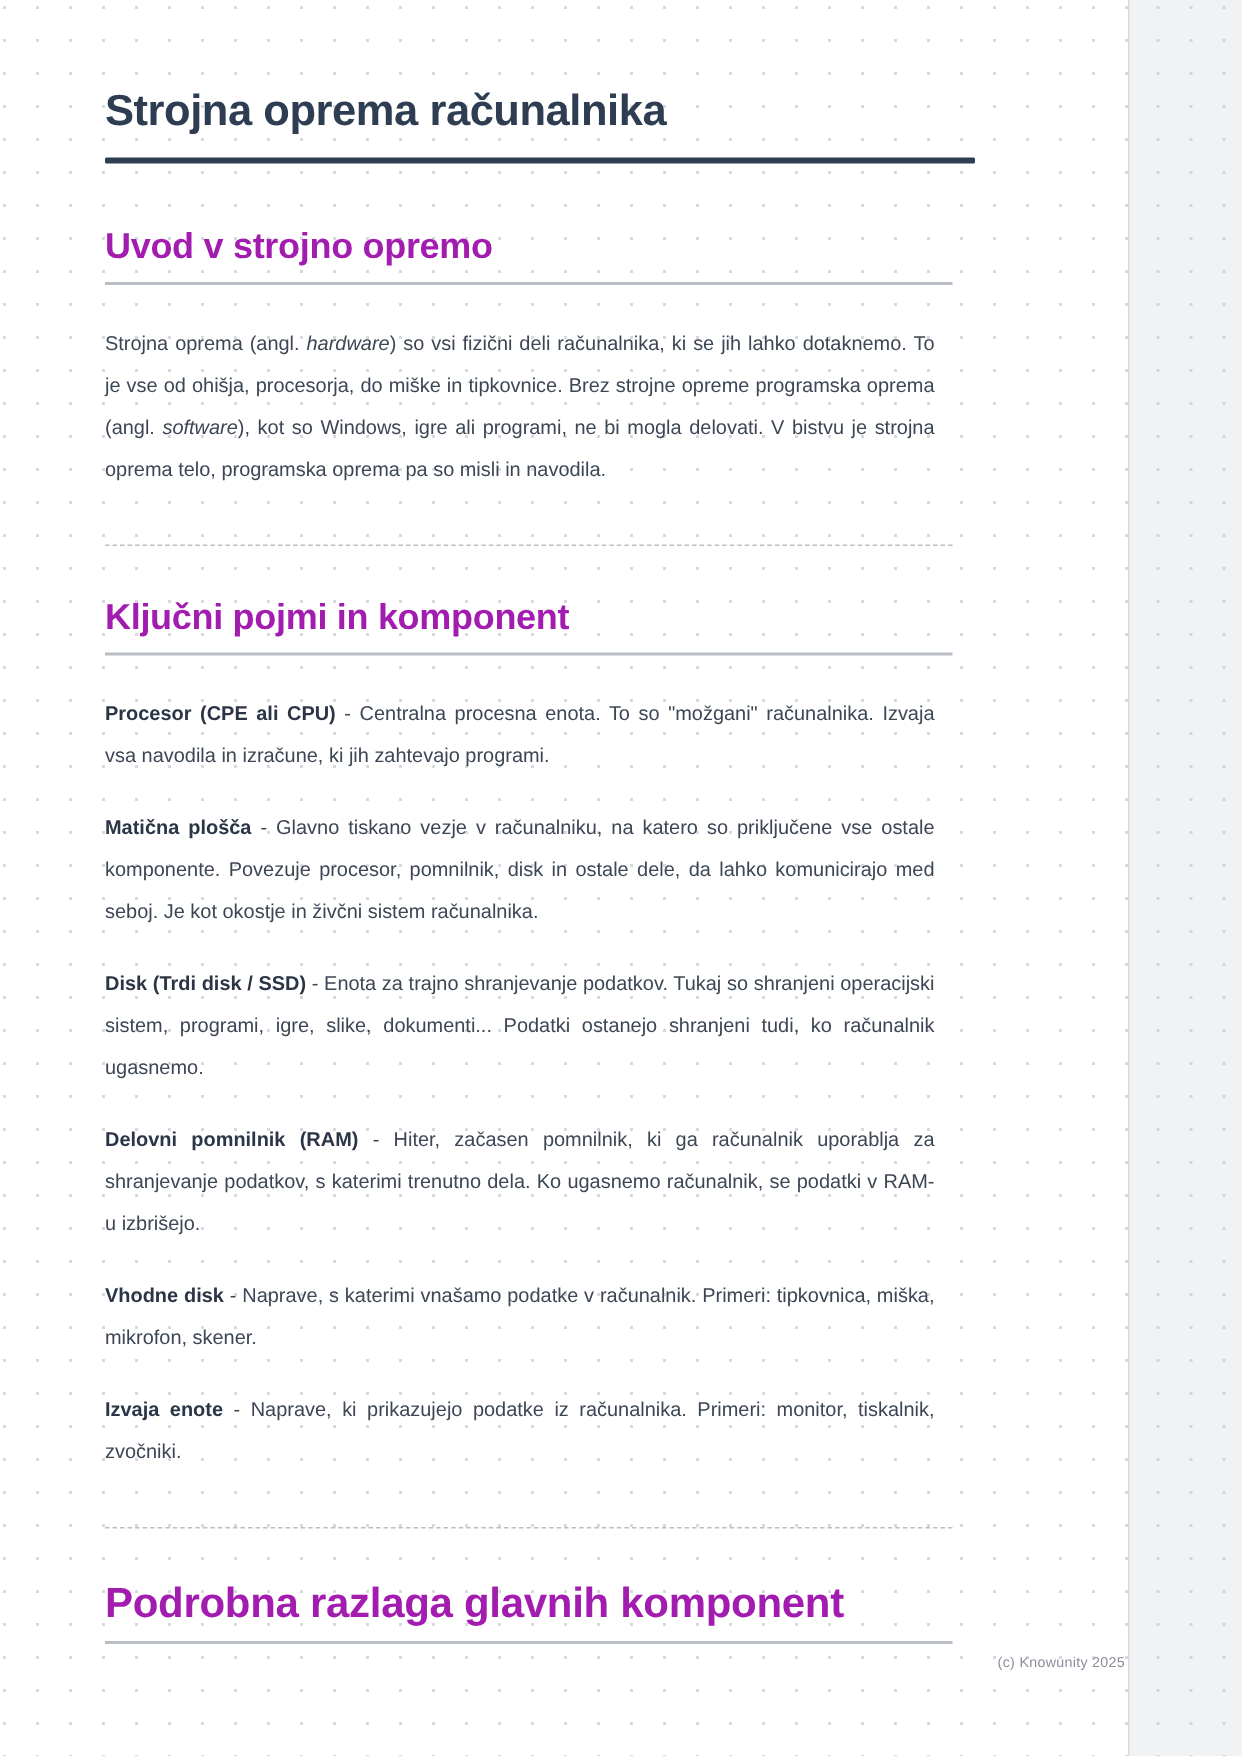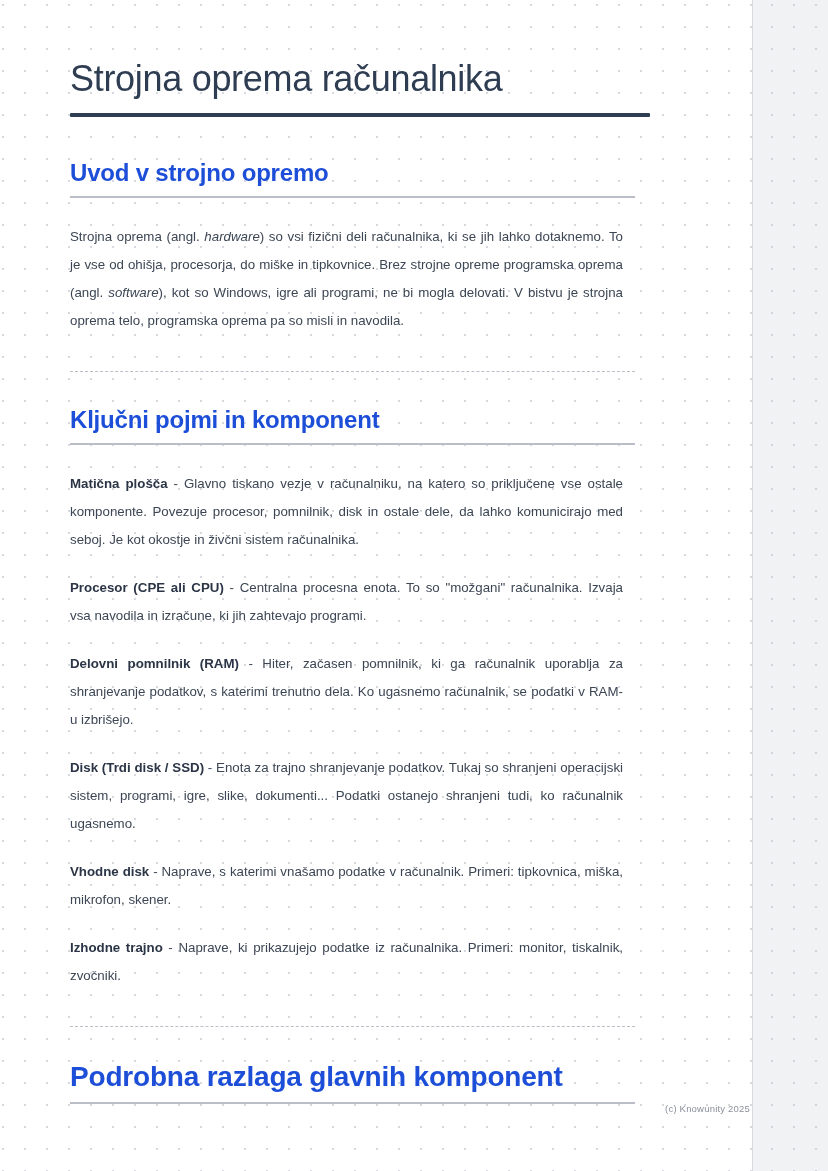--- a/index.html
+++ b/index.html
@@ -43,39 +43,39 @@
     opacity: 0.8;
   }
   #content {
     position: absolute;
     left: 70px;
     top: 58px;
     width: 565px;
   }
 
   h1.doc-title {
-    font-size: 36px;
+    font-size: 29px;
     line-height: 1.15;
-    font-weight: normal;
+    font-weight: bold;
     color: #2e3d52;
     margin: 0 0 14px 0;
     letter-spacing: -0.3px;
   }
   .title-rule {
     height: 4px;
     background: #2e3d52;
     width: 580px;
     margin: 0 0 42px 0;
     border-radius: 1px;
   }
 
   h2.section-title {
     font-size: 24px;
     font-weight: bold;
-    color: #1d4ed8;
+    color: #a21caf;
     margin: 0 0 9px 0;
     letter-spacing: -0.2px;
   }
   .section-rule {
     height: 2px;
     background: #b9bec7;
     width: 565px;
     margin: 0 0 25px 0;
   }
   h2.section-title.big {
@@ -131,31 +131,31 @@
     <h2 class="section-title">Uvod v strojno opremo</h2>
     <div class="section-rule"></div>
 
     <p class="para last"><span>Strojna oprema (angl. </span><em>hardware</em><span>) so vsi fizični deli računalnika, ki se jih lahko dotaknemo. To je vse od ohišja, procesorja, do miške in tipkovnice. Brez strojne opreme programska oprema (angl. </span><em>software</em><span>), kot so Windows, igre ali programi, ne bi mogla delovati. V bistvu je strojna oprema telo, programska oprema pa so misli in navodila.</span></p>
 
     <div class="divider"></div>
 
     <h2 class="section-title">Ključni pojmi in komponent</h2>
     <div class="section-rule"></div>
 
+    <p class="para"><span class="term nowrap">Procesor (CPE ali CPU)</span><span> - Centralna procesna enota. To so "možgani" računalnika. Izvaja vsa navodila in izračune, ki jih zahtevajo programi.</span></p>
+
     <p class="para"><span class="term nowrap">Matična plošča</span><span> - Glavno tiskano vezje v računalniku, na katero so priključene vse ostale komponente. Povezuje procesor, pomnilnik, disk in ostale dele, da lahko komunicirajo med seboj. Je kot okostje in živčni sistem računalnika.</span></p>
 
-    <p class="para"><span class="term nowrap">Procesor (CPE ali CPU)</span><span> - Centralna procesna enota. To so "možgani" računalnika. Izvaja vsa navodila in izračune, ki jih zahtevajo programi.</span></p>
+    <p class="para"><span class="term nowrap">Disk (Trdi disk / SSD)</span><span> - Enota za trajno shranjevanje podatkov. Tukaj so shranjeni operacijski sistem, programi, igre, slike, dokumenti... Podatki ostanejo shranjeni tudi, ko računalnik ugasnemo.</span></p>
 
     <p class="para"><span class="term nowrap">Delovni pomnilnik (RAM)</span><span> - Hiter, začasen pomnilnik, ki ga računalnik uporablja za shranjevanje podatkov, s katerimi trenutno dela. Ko ugasnemo računalnik, se podatki v RAM-u izbrišejo.</span></p>
 
-    <p class="para"><span class="term nowrap">Disk (Trdi disk / SSD)</span><span> - Enota za trajno shranjevanje podatkov. Tukaj so shranjeni operacijski sistem, programi, igre, slike, dokumenti... Podatki ostanejo shranjeni tudi, ko računalnik ugasnemo.</span></p>
-
     <p class="para"><span class="term nowrap">Vhodne disk</span><span> - Naprave, s katerimi vnašamo podatke v računalnik. Primeri: tipkovnica, miška, mikrofon, skener.</span></p>
 
-    <p class="para last"><span class="term nowrap">Izhodne trajno</span><span> - Naprave, ki prikazujejo podatke iz računalnika. Primeri: monitor, tiskalnik, zvočniki.</span></p>
+    <p class="para last"><span class="term nowrap">Izvaja enote</span><span> - Naprave, ki prikazujejo podatke iz računalnika. Primeri: monitor, tiskalnik, zvočniki.</span></p>
 
     <div class="divider"></div>
 
     <h2 class="section-title big">Podrobna razlaga glavnih komponent</h2>
     <div class="section-rule"></div>
 
   </div>
 
   <div id="footer-note">(c) Knowunity 2025</div>
 

